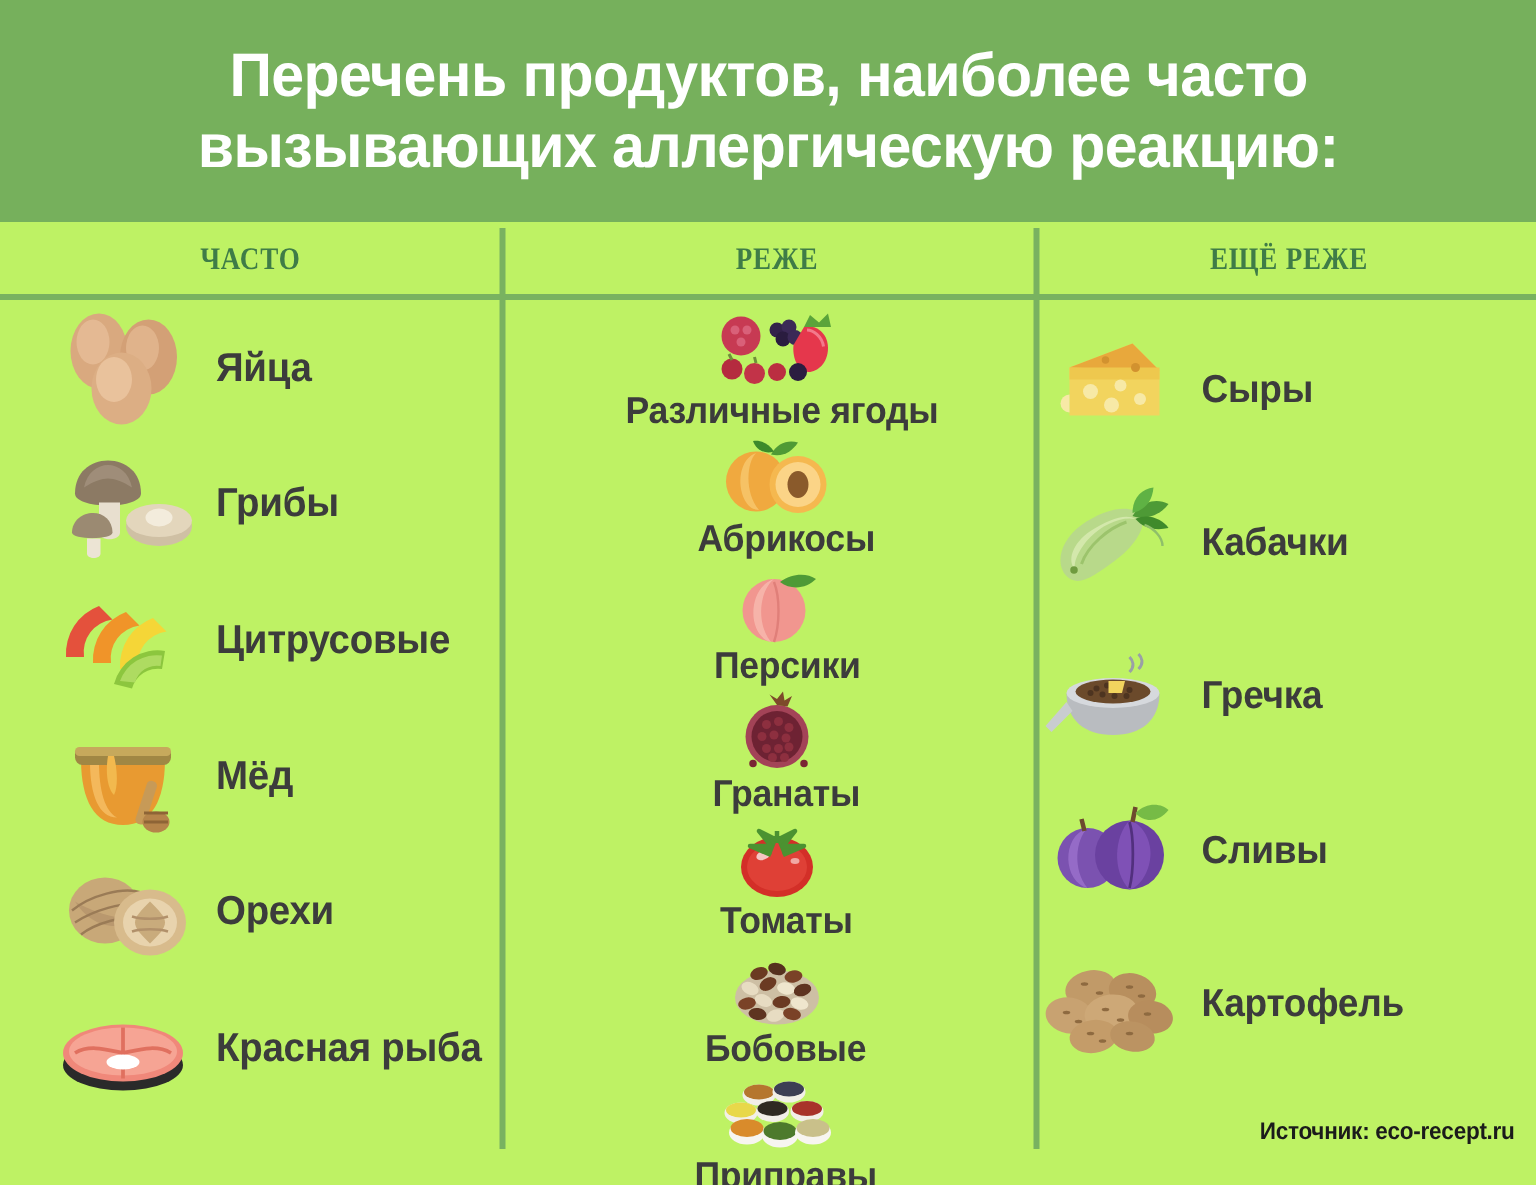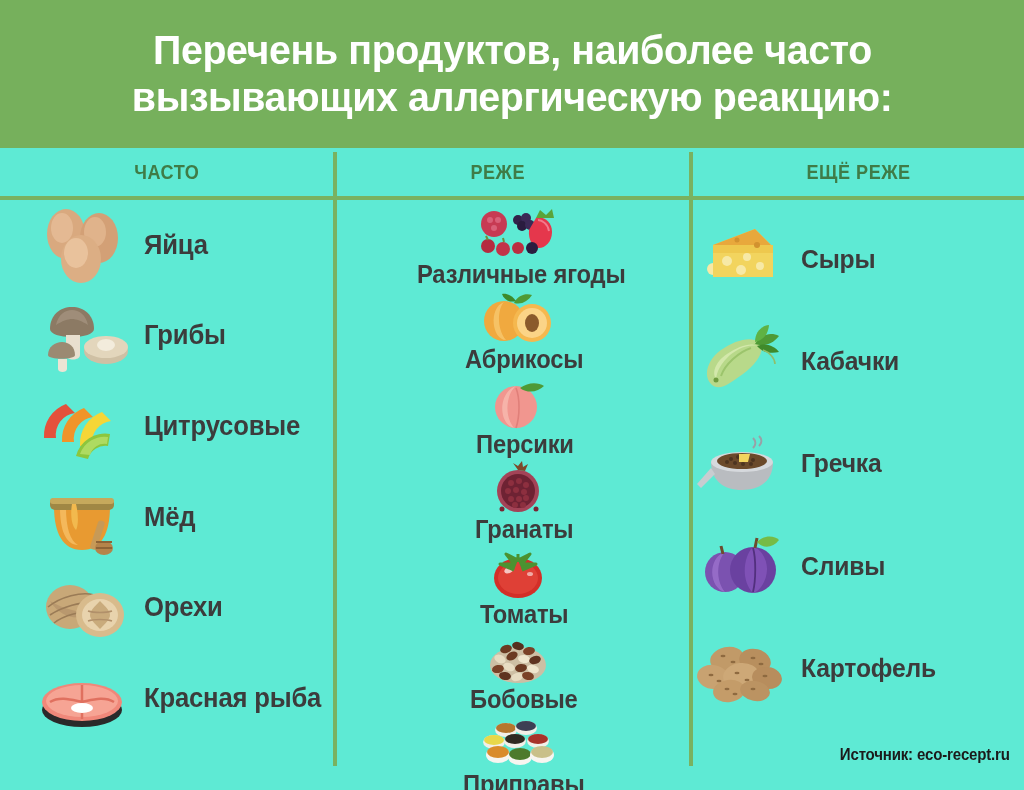--- a/index.html
+++ b/index.html
@@ -7,21 +7,21 @@
   body{
     width:1024px;height:790px;
     background:#ffffff;
     font-family:"Liberation Sans","DejaVu Sans",sans-serif;
     overflow:hidden;
     position:relative;
   }
   #poster{
     position:relative;
     width:1024px;height:790px;
-    background:#5eead4;
+    background:#bef264;
     box-sizing:border-box;
   }
 
   
   .banner{
     position:absolute;left:0;top:0;width:1024px;height:148px;
     background:#76b05c;
     display:flex;flex-direction:column;
     align-items:center;justify-content:center;
     padding:0 18px;box-sizing:border-box;
@@ -41,32 +41,32 @@
   .head-strip{
     position:absolute;left:0;top:148px;width:1024px;height:50px;
     box-sizing:border-box;
   }
   .head-rule{
     position:absolute;left:0;top:196px;width:1024px;height:4px;
     background:#79b260;
   }
   .head-cell{
     position:absolute;top:148px;height:48px;
-    display:flex;align-items:center;justify-content:center;
+    display:flex;align-items:center;justify-content:center;font-family:Liberation Serif, serif;
   }
   .head-cell span{
     color:#3f7c47;
     font-weight:bold;
     font-size:21px;
     letter-spacing:0.6px;
     transform:scaleX(0.86);
     white-space:nowrap;
   }
   #hc1{left:0;width:334px;}
-  #hc2{left:322px;width:352px;}
+  #hc2{left:342px;width:352px;}
   #hc3{left:694px;width:330px;}
 
   
   .vdiv{
     position:absolute;top:152px;width:4px;height:614px;
     background:#79b260;
   }
   #vdiv1{left:333px;}
   #vdiv2{left:689px;}
 

